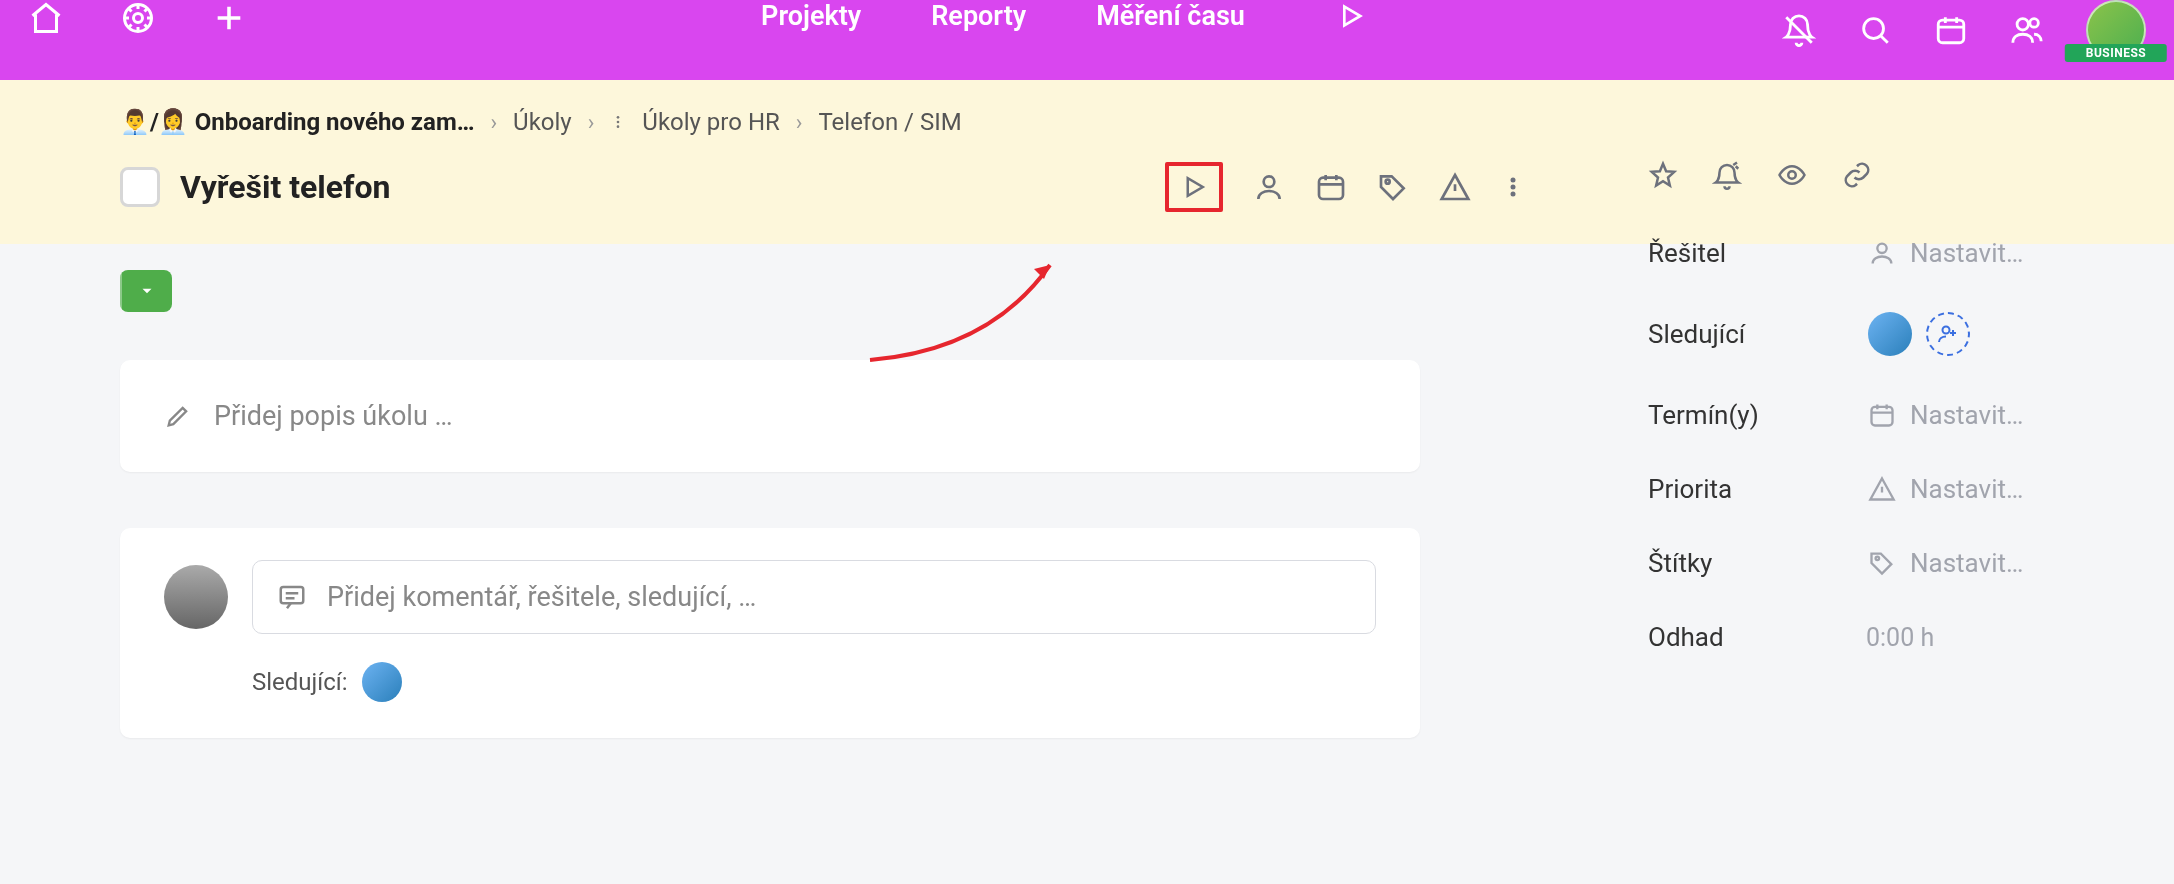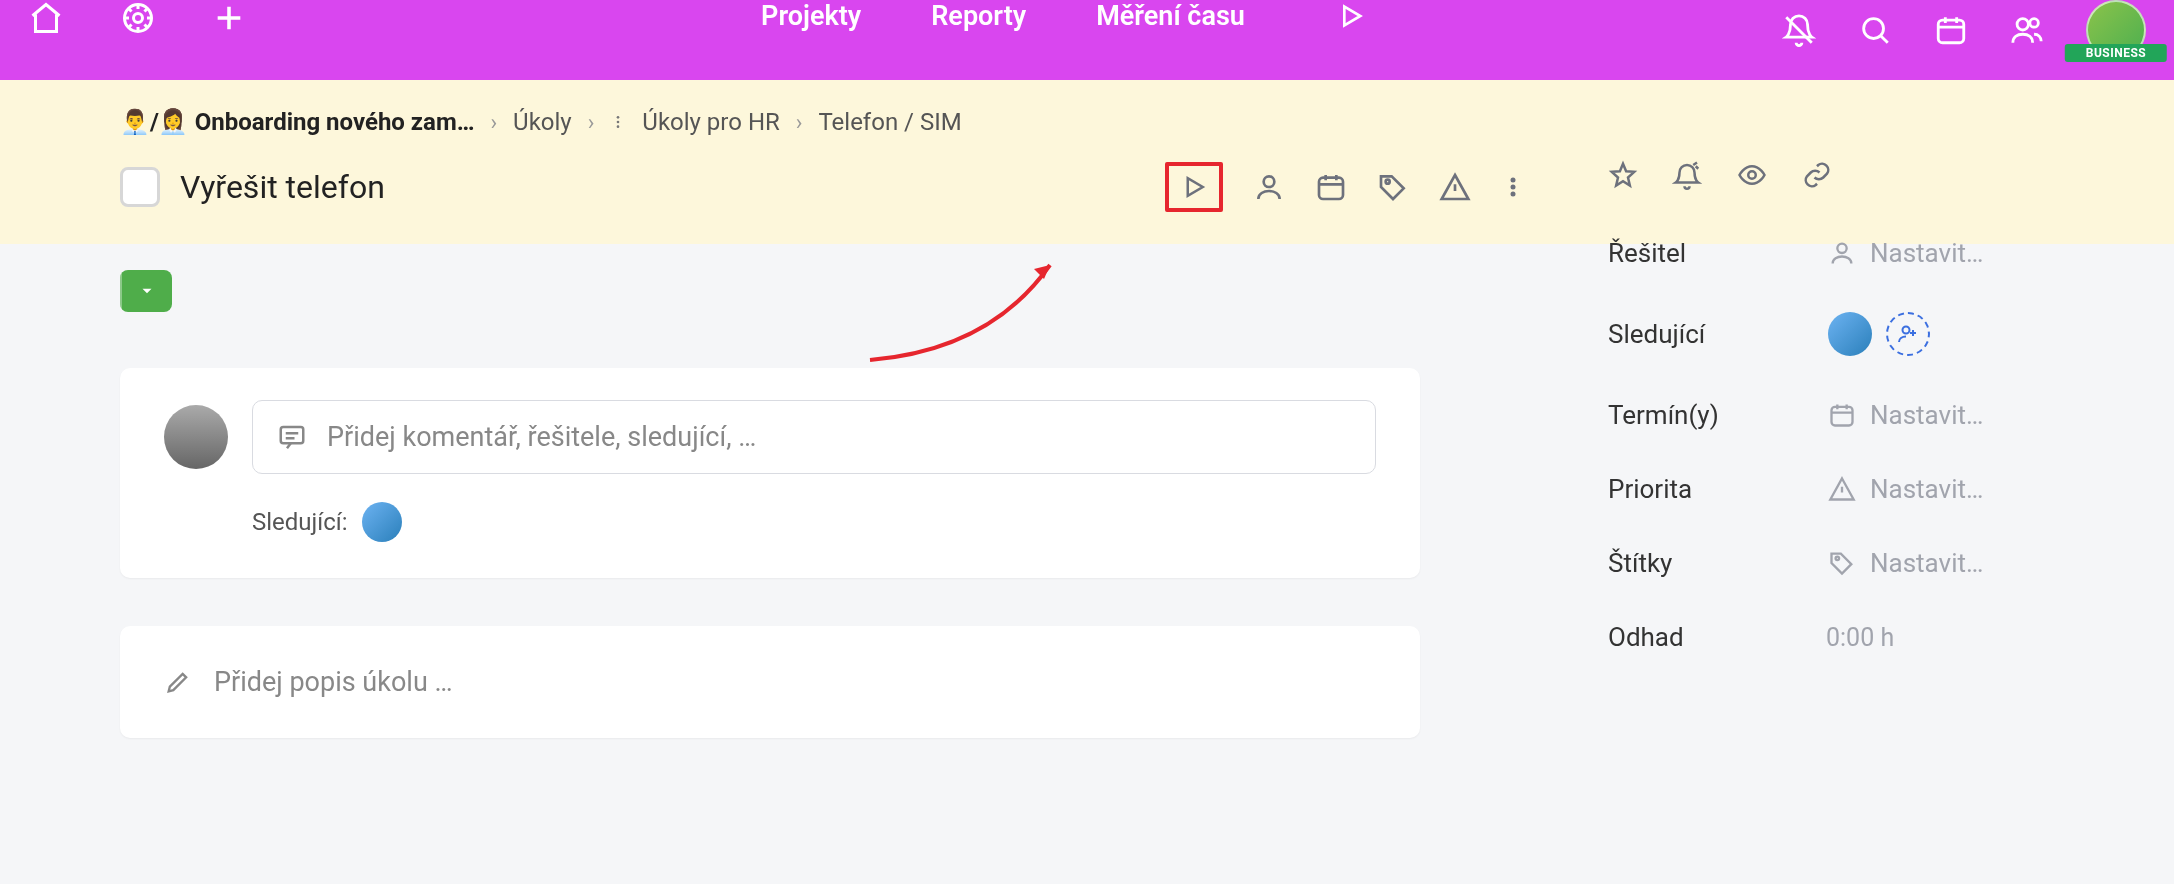--- a/index.html
+++ b/index.html
@@ -56,21 +56,21 @@
 .dots-mini { display:inline-flex; }
 
 .title-row {
   display: flex; align-items: center; gap: 20px;
   position: relative;
 }
 .checkbox {
   width: 40px; height: 40px; background: #fff;
   border: 3px solid #d7d7d7; border-radius: 8px; cursor: pointer;
 }
-.task-title { font-size: 32px; font-weight: 400; color: #222; }
+.task-title { font-size: 32px; font-weight: 700; color: #222; }
 .title-actions {
   display: flex; gap: 30px; align-items: center; margin-left: auto; margin-right: 20px;
 }
 .title-action { color: #6d717c; cursor: pointer; display:flex;}
 .play-highlight { border: 4px solid #e6262e; padding: 6px 10px; border-radius: 2px; }
 
 
 .arrow-annotation {
   position: absolute; left: 860px; top: 250px; pointer-events: none;
 }
@@ -108,21 +108,21 @@
   padding: 20px 24px; display:flex; gap:20px; align-items:center;
   font-size:27px; color:#888; cursor:text; background:#fff;
 }
 .followers-line { margin-top: 28px; margin-left: 88px; display:flex; align-items:center; gap:14px; font-size:24px; color:#555;}
 .mini-avatar { width:40px; height:40px; border-radius:50%;
   background: linear-gradient(135deg,#6db3f2,#2a7fba);
 }
 
 
 .right-panel {
-  position: absolute; top: 160px; left: 1580px; width: 480px;
+  position: absolute; top: 160px; left: 1620px; width: 480px;
 }
 .panel-icons { display:flex; gap:34px; margin-bottom: 48px; color:#6d717c; margin-left: 28px;}
 .panel-icons > div { cursor:pointer; display:flex;}
 .fields { margin-left: 28px; }
 .field-row { display:flex; align-items:center; margin-bottom: 44px; }
 .field-label { width: 220px; font-size: 26px; color: #333; }
 .field-value { display:flex; gap:14px; align-items:center; color:#a1a4ad; font-size: 26px; cursor:pointer;}
 .field-value svg { flex-shrink:0; }
 .follower-avatar { width:44px; height:44px; border-radius:50%;
   background: linear-gradient(135deg,#6db3f2,#2a7fba);
@@ -278,43 +278,43 @@
 
 <div class="meta-section">
   <div class="checklist-btn">
     <div class="caret">
       <svg width="18" height="18" viewBox="0 0 24 24" fill="#fff">
           <path d="M6 9l6 6 6-6z"></path>
         </svg>
     </div>
   </div>
 
+  <div class="card">
+    <div class="desc-placeholder">
+      <svg width="28" height="28" viewBox="0 0 24 24" fill="none" stroke="#888" stroke-width="2">
+          <path d="M4 20l4-1 11-11-3-3L5 16z"></path>
+        </svg>
+      <span>Přidej popis úkolu …</span>
+    </div>
+  </div>
+
   <div class="card comment-card">
     <div class="comment-row">
       <div class="comment-avatar"></div>
       <div class="comment-input">
         <svg width="30" height="30" viewBox="0 0 24 24" fill="none" stroke="#888" stroke-width="2">
             <rect x="3" y="4" width="18" height="13" rx="2"></rect>
             <path d="M8 21l3-4M7 9h10M7 13h7"></path>
           </svg>
         <span>Přidej komentář, řešitele, sledující, …</span>
       </div>
     </div>
     <div class="followers-line">
       <span>Sledující:</span>
       <div class="mini-avatar"></div>
-    </div>
-  </div>
-
-  <div class="card">
-    <div class="desc-placeholder">
-      <svg width="28" height="28" viewBox="0 0 24 24" fill="none" stroke="#888" stroke-width="2">
-          <path d="M4 20l4-1 11-11-3-3L5 16z"></path>
-        </svg>
-      <span>Přidej popis úkolu …</span>
     </div>
   </div>
 </div>
 
 <div class="right-panel">
   <div class="panel-icons">
     <div>
       <svg width="30" height="30" viewBox="0 0 24 24" fill="none" stroke="#6d717c" stroke-width="2">
           <path d="M12 3l2.5 6 6.5.5-5 4.5 1.5 6.5L12 17l-5.5 3.5L8 14 3 9.5l6.5-.5z"></path>
         </svg>

